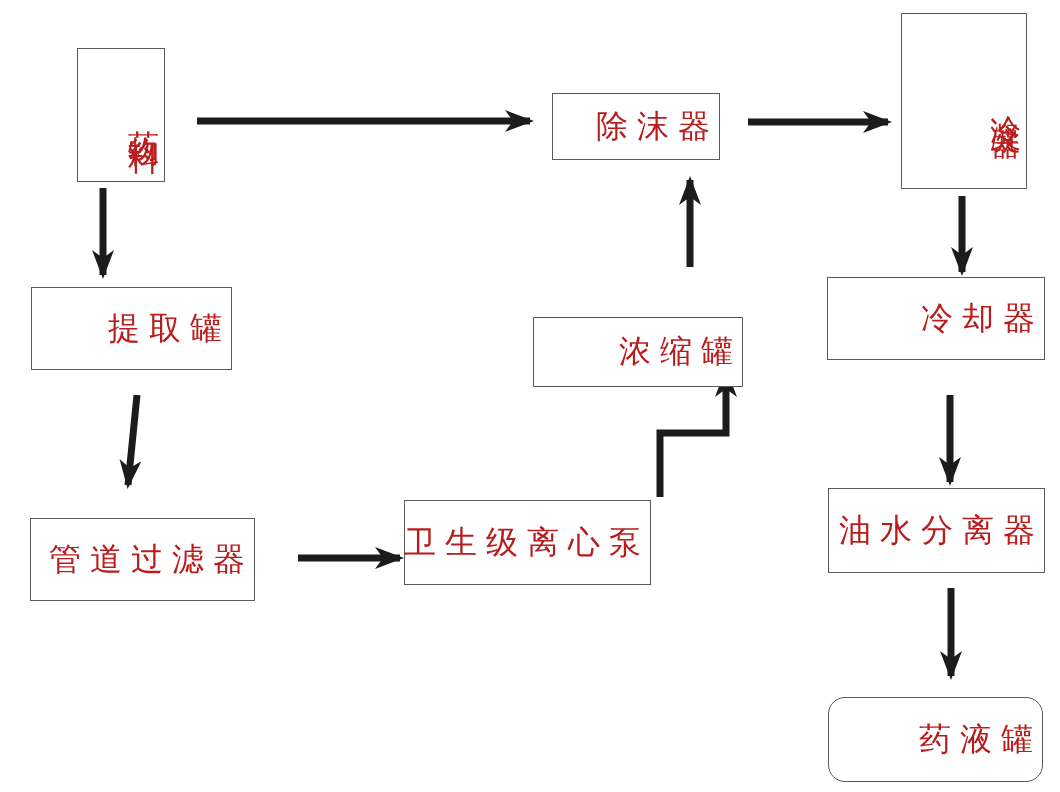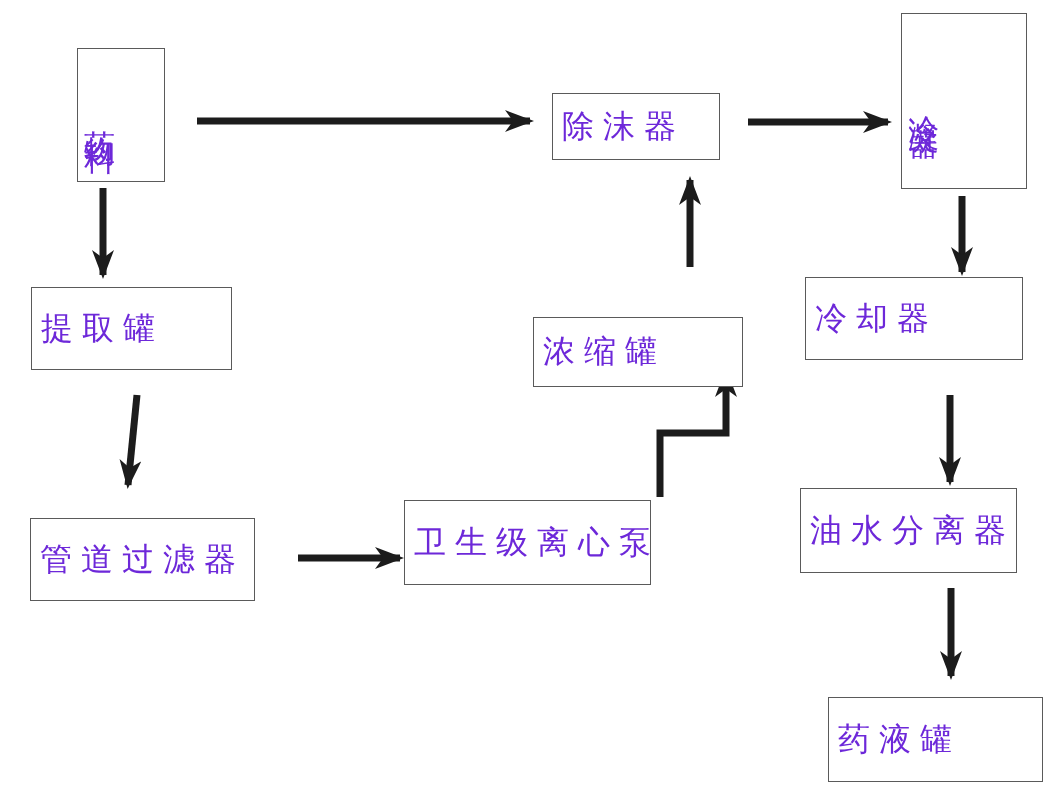--- a/index.html
+++ b/index.html
@@ -28,22 +28,22 @@
     stroke: #1c1c1c;
     stroke-width: 7;
   }
   .node {
     position: absolute;
     box-sizing: border-box;
     border: 1.5px solid #5a5a5a;
     background: #ffffff;
     display: flex;
     align-items: center;
-    justify-content: flex-start;
-    color: #6d28d9;
+    justify-content: flex-end;
+    color: #b91c1c;
     font-size: 32px;
     letter-spacing: 9px;
     text-indent: 9px;
     white-space: nowrap;
   }
   .node.vertical {
     letter-spacing: 0;
     text-indent: 0;
   }
   .node.vertical span {
@@ -88,22 +88,22 @@
     </div>
     <div class="node" style="left: 533px; top: 279px; width: 210px; height: 70px; margin-top: 38px;">
       <span>浓缩罐</span>
     </div>
     <div class="node" style="left: 552px; top: 93px; width: 168px; height: 67px;">
       <span>除沫器</span>
     </div>
     <div class="node vertical" style="left: 901px; top: 13px; width: 126px; height: 176px;">
       <span>冷凝器</span>
     </div>
-    <div class="node" style="left: 805px; top: 277px; width: 218px; height: 83px;">
+    <div class="node" style="left: 827px; top: 277px; width: 218px; height: 83px;">
       <span>冷却器</span>
     </div>
-    <div class="node" style="left: 800px; top: 488px; width: 217px; height: 85px;">
+    <div class="node" style="left: 828px; top: 488px; width: 217px; height: 85px;">
       <span>油水分离器</span>
     </div>
-    <div class="node" style="left: 828px; top: 697px; width: 215px; height: 85px;">
+    <div class="node" style="left: 828px; top: 697px; width: 215px; height: 85px; border-radius: 17px;">
       <span>药液罐</span>
     </div>
   </div>
 
 </body></html>

